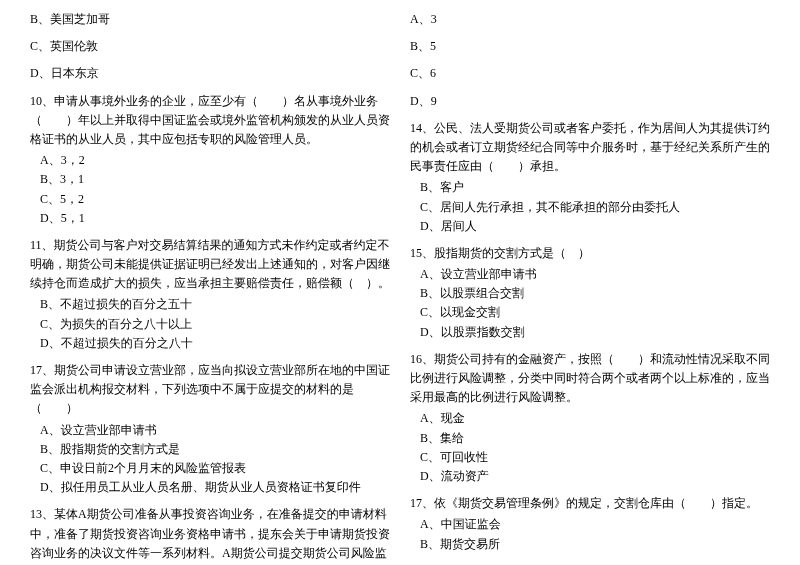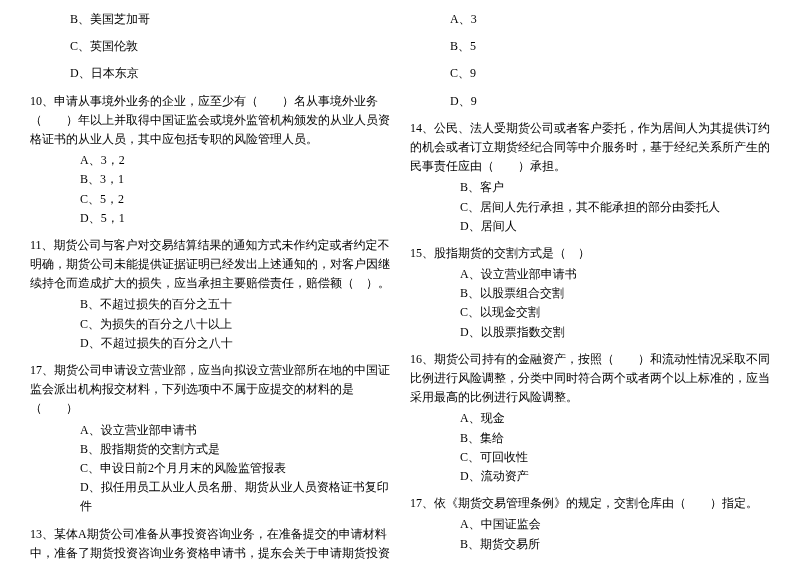--- a/index.html
+++ b/index.html
@@ -36,21 +36,20 @@
     .question-text {
       text-indent: 0;
       line-height: 1.6;
       margin-bottom: 2px;
     }
     .options {
       margin-left: 10px;
     }
     .option {
       line-height: 1.6;
-      margin-left: 40px;
     }
   </style>
 </head>
 <body>
 
 <div class="page">
   <div class="two-col">
 
     <div class="col-left">
 
@@ -105,21 +104,21 @@
 
       <div class="question">
         <div class="option">A、3</div>
       </div>
 
       <div class="question">
         <div class="option">B、5</div>
       </div>
 
       <div class="question">
-        <div class="option">C、9</div>
+        <div class="option">C、6</div>
       </div>
 
       <div class="question">
         <div class="option">D、9</div>
       </div>
 
       <div class="question">
         <div class="question-text">14、公民、法人受期货公司或者客户委托，作为居间人为其提供订约的机会或者订立期货经纪合同等中介服务时，基于经纪关系所产生的民事责任应由（　　）承担。</div>
         <div class="options">
           <div class="option">B、客户</div>

